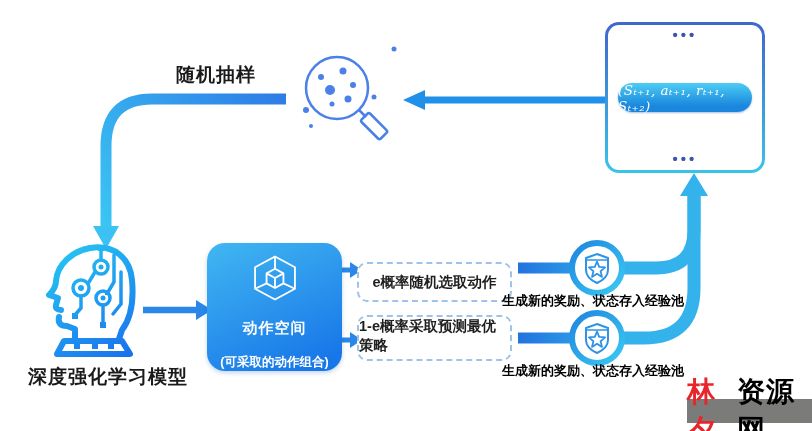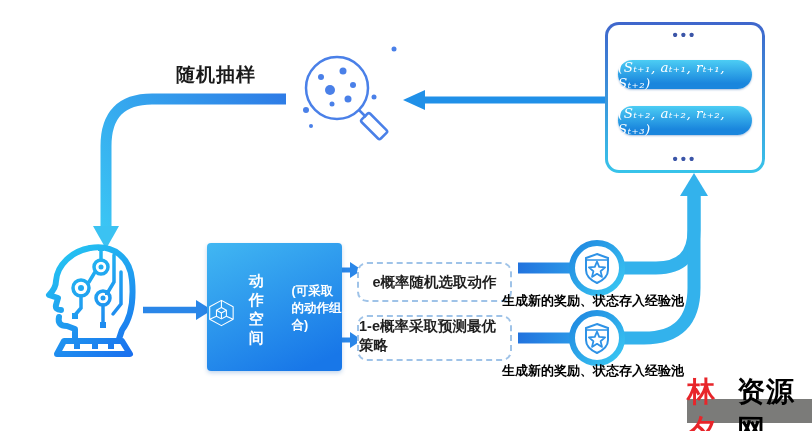--- a/index.html
+++ b/index.html
@@ -17,23 +17,23 @@
         background:linear-gradient(180deg,#3f66cc,#38c4ea);padding:0;}
   .pool-inner{position:absolute;left:3px;top:3px;right:3px;bottom:3px;background:#ffffff;border-radius:11px;
         display:flex;flex-direction:column;justify-content:space-between;padding:3px 10px;box-sizing:border-box;}
   .dots{color:#3b55a8;font-size:15px;font-weight:bold;letter-spacing:3px;text-align:center;height:15px;line-height:13px;}
   .pill{height:29px;border-radius:15px;background:linear-gradient(180deg,#4ccdf4 0%,#1a86dd 80%);
         color:#ffffff;display:flex;align-items:center;justify-content:center;
         font-family:"DejaVu Serif","DejaVu Sans",serif;font-style:italic;font-size:13.5px;letter-spacing:0.5px;
         box-shadow:0 1px 2px rgba(20,80,160,.35);}
 
   
-  .action-box{position:absolute;left:207px;top:243px;width:135px;height:128px;border-radius:4px;
+  .action-box{position:absolute;left:207px;top:243px;width:135px;height:128px;border-radius:18px;
         background:linear-gradient(155deg,#41b7f2 0%,#1877e8 90%);
-        display:flex;flex-direction:row;align-items:center;justify-content:flex-start;
+        display:flex;flex-direction:column;align-items:center;justify-content:flex-start;
         box-shadow:0 2px 4px rgba(20,90,180,.25);gap:13px;}
   .ab-icon{margin-top:12px;}
   .ab-title{color:#ffffff;font-size:15px;font-weight:bold;letter-spacing:1px;margin-top:5px;}
   .ab-sub{color:#ffffff;font-size:12.5px;font-weight:bold;margin-top:3px;}
 
   
   .dashed{position:absolute;border:2px dashed #9fc3e8;border-radius:10px;background:#ffffff;
         box-sizing:border-box;color:#1f1f1f;font-weight:bold;font-size:14.5px;}
   .d1{left:357px;top:262px;width:155px;height:40px;display:flex;align-items:center;justify-content:center;}
   .d2{left:357px;top:315px;width:155px;height:46px;display:flex;align-items:flex-start;padding:0 0;line-height:1.3;}
@@ -164,26 +164,26 @@
     </g>
     <g transform="translate(597,338)">
       <circle r="25" fill="#ffffff" stroke="url(#gRing)" stroke-width="6"></circle>
       <path d="M0 -14 L11 -10 L11 2 Q11 10 0 15 Q-11 10 -11 2 L-11 -10 Z" fill="#ffffff" stroke="#2e92e6" stroke-width="2"></path>
       <path d="M-11 -8 L11 -8" stroke="#2e92e6" stroke-width="1.5"></path>
       <polygon points="0,-6.5 2.2,-1.1 8.1,-0.6 3.6,3.2 5,8.9 0,5.8 -5,8.9 -3.6,3.2 -8.1,-0.6 -2.2,-1.1" fill="#ffffff" stroke="#2e92e6" stroke-width="1.8" stroke-linejoin="round"></polygon>
     </g>
   </svg>
 
   <div class="biglabel lbl-model-update">随机抽样</div>
+  <div class="biglabel lbl-model-name">深度强化学习模型</div>
 
   <div class="pool">
     <div class="pool-inner">
       <div class="dots">•••</div>
       <div class="pill">(Sₜ₊₁, aₜ₊₁, rₜ₊₁, Sₜ₊₂)</div>
-      <div class="pill">(Sₜ₊₂, aₜ₊₂, rₜ₊₂, Sₜ₊₃)</div>
       <div class="dots">•••</div>
     </div>
   </div>
 
   <div class="action-box">
     <svg class="ab-icon" width="62" height="58" viewBox="0 0 64 60">
       <g fill="none" stroke="#ffffff" stroke-width="2.4" stroke-linejoin="round">
         <polygon points="32,2 58,16 58,44 32,58 6,44 6,16"></polygon>
         <polygon points="32,18 43,24 43,37 32,43 21,37 21,24"></polygon>
         <path d="M21 24 L32 30 L43 24 M32 30 L32 43"></path>

